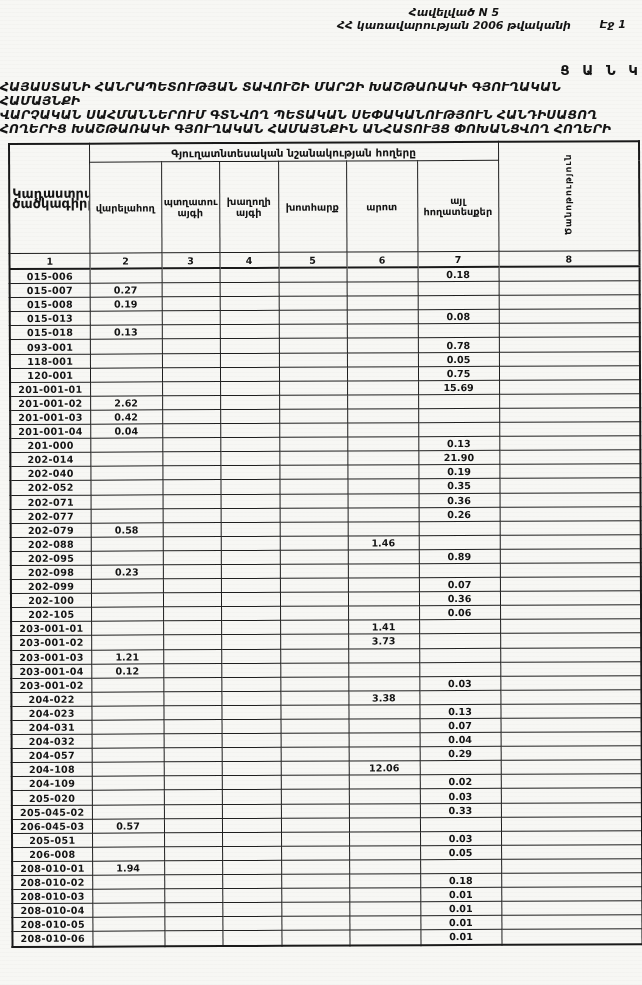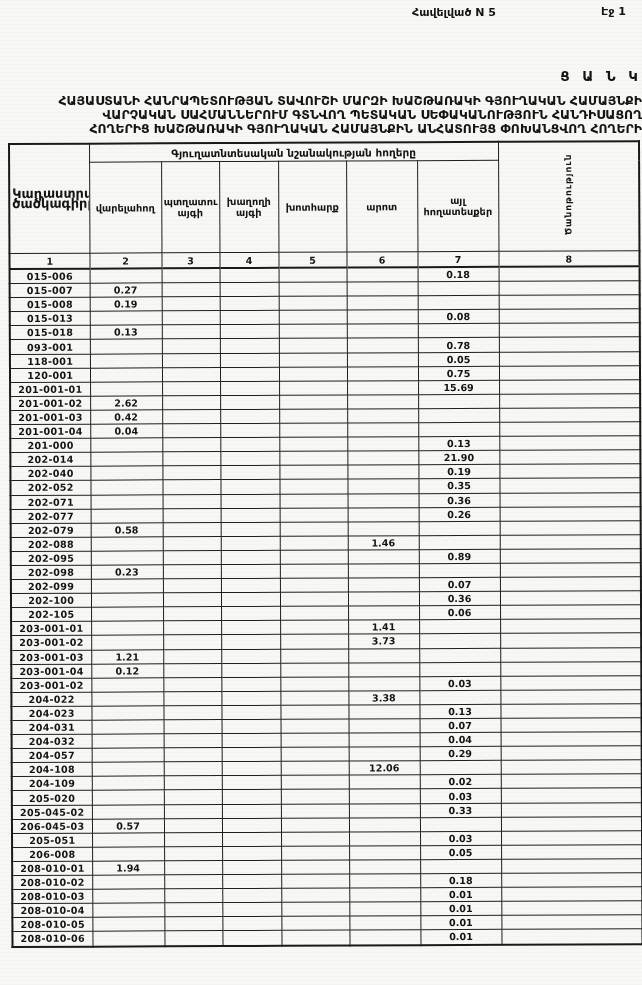--- a/index.html
+++ b/index.html
@@ -5,28 +5,28 @@
   html,body{margin:0;padding:0;}
   body{
     width:642px;height:985px;
     background:#f7f7f4;
     background-image:repeating-linear-gradient(0deg, rgba(0,0,0,0.015) 0 1px, transparent 1px 4px);
     font-family:"DejaVu Sans", sans-serif;
     color:#141414;
     overflow:hidden;
     -webkit-font-smoothing:none;
   }
-  .doc-header{position:relative;padding-top:10px;height:52px;}
+  .doc-header{position:relative;padding-top:4px;height:52px;font-style:italic;}
   .appendix-block{
     position:absolute;left:268px;top:6px;width:372px;
     text-align:center;font-weight:bold;font-size:11px;line-height:13px;
   }
-  .page-label{position:absolute;right:16px;top:5px;font-weight:bold;font-size:11px;}
+  .page-label{position:absolute;right:16px;top:18px;font-weight:bold;font-size:11px;}
   .list-title{text-align:right;font-weight:bold;font-size:13.5px;letter-spacing:4px;margin-top:6px;}
-  .title-lines{text-align:right;font-weight:bold;font-size:12.4px;line-height:14px;margin-top:10px;}
+  .title-lines{text-align:left;font-weight:bold;font-size:12.4px;line-height:14px;margin-top:2px;font-style:italic;}
   .tbl-wrap{margin:7px 0 0 8px;transform:rotate(-0.25deg);transform-origin:left top;}
   table{border-collapse:collapse;table-layout:fixed;width:630px;}
   th,td{
     border:1px solid #1f1f1f;
     padding:0 2px;
     overflow:hidden;
     text-align:center;
     vertical-align:middle;
   }
   table{border:2px solid #1a1a1a;}
@@ -45,20 +45,21 @@
   .num-row td{height:14px;font-size:9.5px;font-weight:bold;border-bottom:2px solid #1a1a1a;}
   tbody td{height:13.1px;font-size:9.6px;font-weight:bold;}
   tbody td.code{letter-spacing:0.3px;margin-left:9px;}
 </style>
 </head>
 <body>
 
 <div class="doc-header">
   <div class="appendix-block">
     <div>Հավելված N 5</div>
+    <div>ՀՀ կառավարության 2006 թվականի</div>
   </div>
   <div class="page-label">Էջ 1</div>
 </div>
 
 <div class="list-title">Ց Ա Ն Կ</div>
 
 <div class="title-lines">
   <div>ՀԱՅԱՍՏԱՆԻ ՀԱՆՐԱՊԵՏՈՒԹՅԱՆ ՏԱՎՈՒՇԻ ՄԱՐԶԻ ԽԱՇԹԱՌԱԿԻ ԳՅՈՒՂԱԿԱՆ  ՀԱՄԱՅՆՔԻ</div>
   <div>ՎԱՐՉԱԿԱՆ ՍԱՀՄԱՆՆԵՐՈՒՄ  ԳՏՆՎՈՂ  ՊԵՏԱԿԱՆ ՍԵՓԱԿԱՆՈՒԹՅՈՒՆ  ՀԱՆԴԻՍԱՑՈՂ</div>
   <div>ՀՈՂԵՐԻՑ ԽԱՇԹԱՌԱԿԻ ԳՅՈՒՂԱԿԱՆ ՀԱՄԱՅՆՔԻՆ ԱՆՀԱՏՈՒՅՑ ՓՈԽԱՆՑՎՈՂ ՀՈՂԵՐԻ</div>

